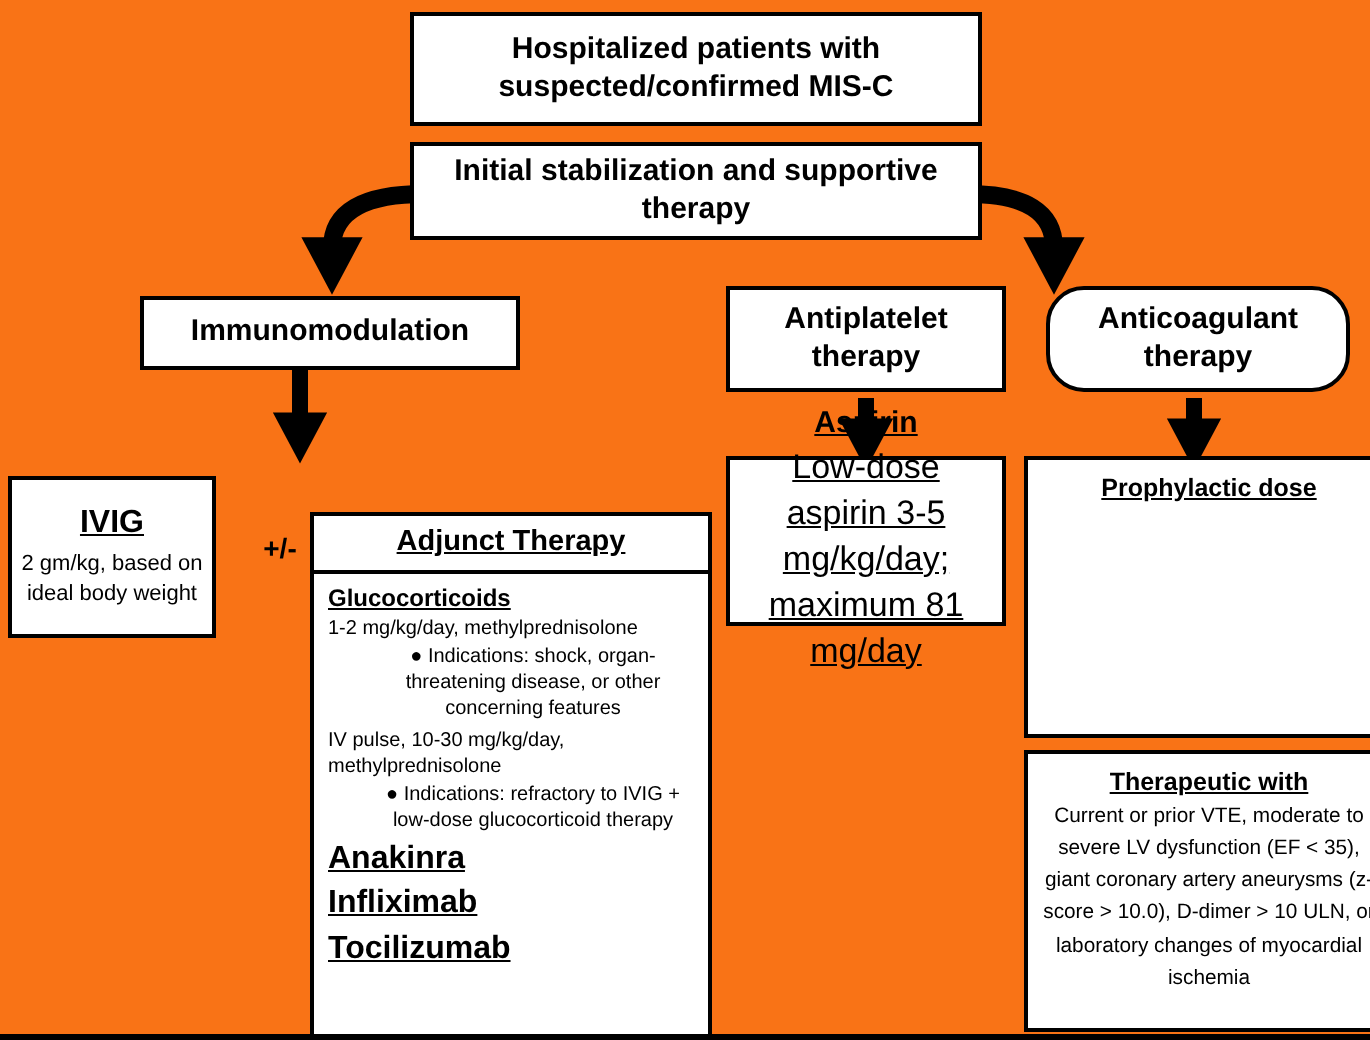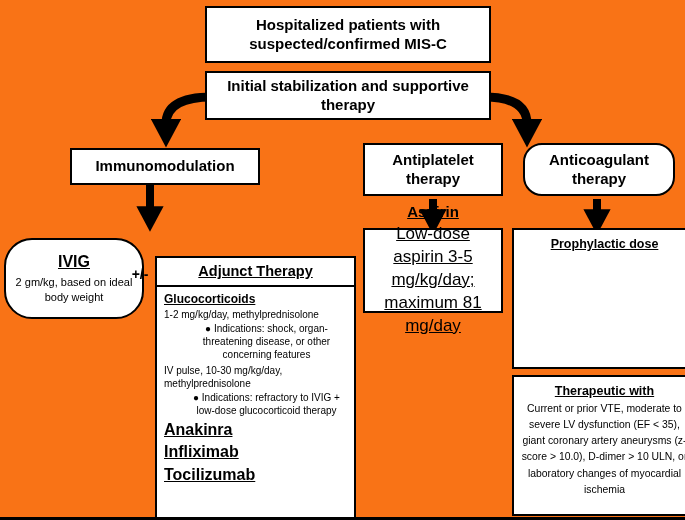--- a/index.html
+++ b/index.html
@@ -12,21 +12,21 @@
     box-sizing:border-box;display:flex;flex-direction:column;
     align-items:center;justify-content:center;text-align:center;
   }
   .hdr{font-weight:bold;font-size:15px;line-height:1.25;padding:4px 10px;}
   .title-u{font-weight:bold;text-decoration:underline;}
   #top-box{left:205px;top:6px;width:286px;height:57px;}
   #stab-box{left:205px;top:71px;width:286px;height:49px;}
   #immuno-box{left:70px;top:132px;width:190px;height:37px;margin-top:16px;}
   #antiplatelet-box{left:363px;top:143px;width:140px;height:53px;}
   #anticoag-box{left:523px;top:143px;width:152px;height:53px;border-radius:19px;}
-  #ivig-box{left:4px;top:238px;width:140px;height:81px;padding:4px;border-radius:28px;}
+  #ivig-box{left:4px;top:238px;width:104px;height:81px;padding:4px;}
   #ivig-box .title-u{font-size:16px;margin-bottom:4px;}
   #ivig-box .body{font-size:11px;line-height:1.3;}
   #plusminus{
     position:absolute;left:124px;top:266px;width:32px;text-align:center;
     font-weight:bold;font-size:14px;
   }
   #adjunct-box{left:155px;top:227px;width:201px;height:326px;align-items:stretch;justify-content:flex-start;margin-top:29px;}
   #adjunct-title{
     border-bottom:2px solid #000;text-align:center;padding:5px 0 6px 0;
     font-size:14.5px;

